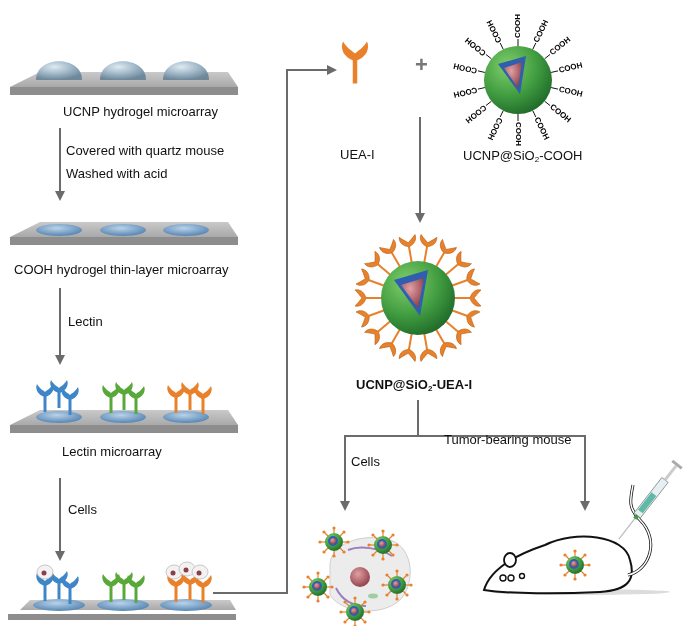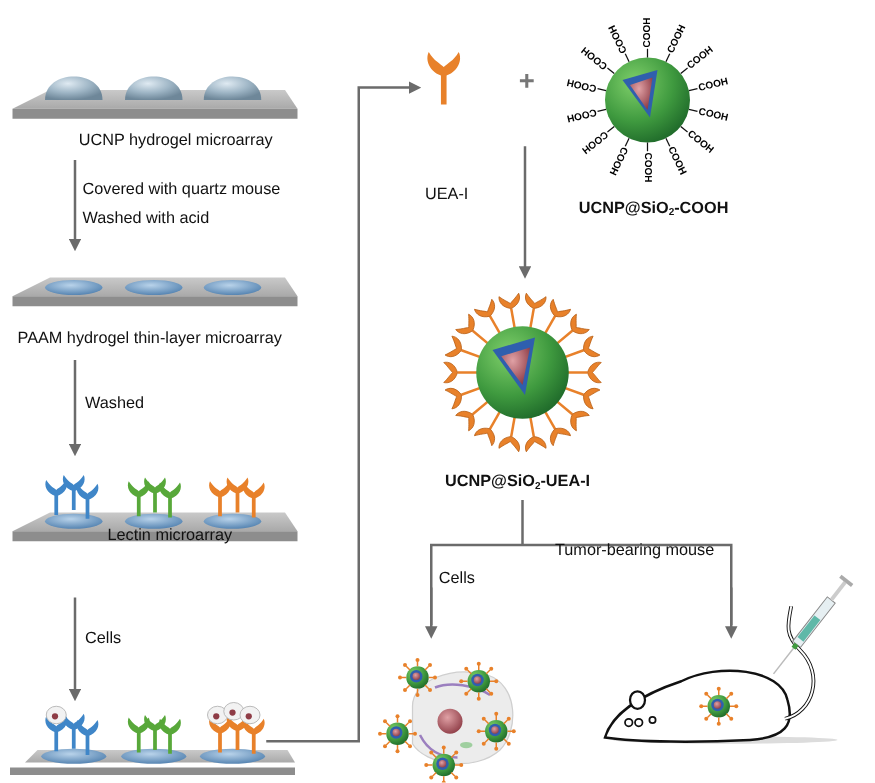--- a/index.html
+++ b/index.html
@@ -322,23 +322,23 @@
     <rect x="-40" y="-3" width="22" height="6" fill="#5fb8a8"></rect>
     <rect x="0" y="-1.5" width="18" height="3" fill="#ccc"></rect>
     <rect x="18" y="-6" width="3" height="12" fill="#aaa"></rect>
     <rect x="-49" y="-2" width="4" height="4" fill="#3f9a3f"></rect>
   </g>
 </svg>
 
 <div class="lbl" style="left:63px;top:104px;">UCNP  hydrogel microarray</div>
 <div class="lbl" style="left:66px;top:143px;">Covered with quartz mouse</div>
 <div class="lbl" style="left:66px;top:166px;">Washed with acid</div>
-<div class="lbl" style="left:14px;top:262px;">PAAM  hydrogel thin-layer microarray</div>
-<div class="lbl" style="left:68px;top:314px;">Washed</div>
-<div class="lbl" style="left:62px;top:420px;margin-left:24px;">Lectin microarray</div>
+<div class="lbl" style="left:14px;top:262px;">COOH  hydrogel thin-layer microarray</div>
+<div class="lbl" style="left:68px;top:314px;">Lectin</div>
+<div class="lbl" style="left:62px;top:444px;">Lectin microarray</div>
 <div class="lbl" style="left:68px;top:502px;">Cells</div>
 
 <div class="lbl" style="left:340px;top:119px;margin-top:28px;">UEA-I</div>
 <div class="lbl" style="left:415px;top:52px;font-size:22px;font-weight:bold;color:#777;">+</div>
-<div class="lbl" style="left:463px;top:158px;font-weight:bold;"><span>UCNP@SiO</span><sub>2</sub><span>-COOH</span></div>
+<div class="lbl" style="left:463px;top:148px;"><span>UCNP@SiO</span><sub>2</sub><span>-COOH</span></div>
 <div class="lbl" style="left:356px;top:377px;font-weight:bold;"><span>UCNP@SiO</span><sub>2</sub><span>-UEA-I</span></div>
 <div class="lbl" style="left:351px;top:454px;">Cells</div>
 <div class="lbl" style="left:444px;top:432px;">Tumor-bearing mouse</div>
 
 </body></html>

